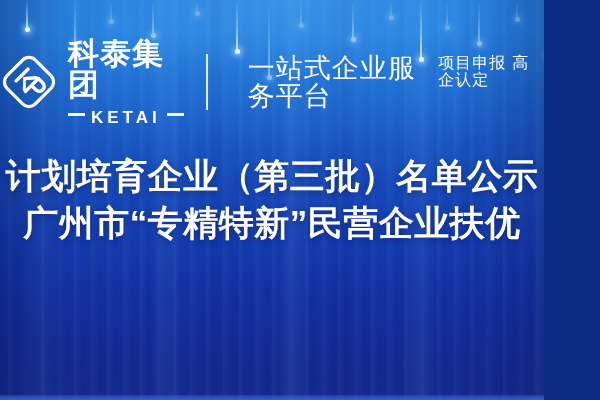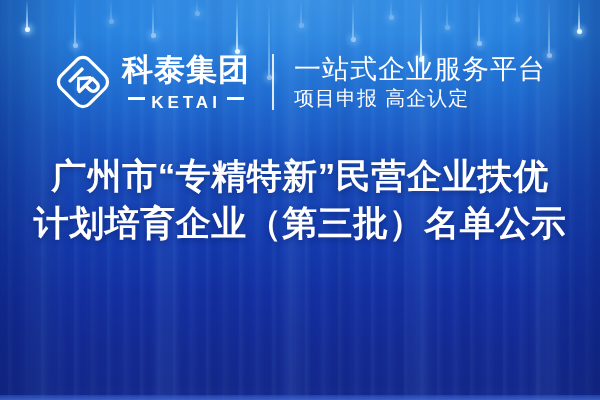--- a/index.html
+++ b/index.html
@@ -2,21 +2,21 @@
 <html><head>
 <meta charset="utf-8">
 <style>
   html, body {
     margin: 0;
     padding: 0;
     background: #0c2a80;
   }
   #banner {
     position: relative;
-    width: 600px;
+    width: 544px;
     height: 400px;
     overflow: hidden;
     font-family: "Liberation Sans", "DejaVu Sans", sans-serif;
     background: linear-gradient(180deg,
         #1f79d8 0%,
         #1f7ad9 8%,
         #1b69cd 20%,
         #1a5ac4 32%,
         #1748b7 46%,
         #143aad 60%,
@@ -172,32 +172,33 @@
   }
   .divider {
     width: 2px;
     height: 56px;
     background: rgba(255,255,255,0.85);
     margin: 0 20px 0 22px;
     flex: 0 0 2px;
   }
   .tagline {
     display: flex;
-    flex-direction: column;
+    flex-direction: row;
     gap: 3px;
+    margin-left: 20px;
   }
   .tagline-main {
     font-size: 27px;
     color: #ffffff;
     line-height: 1.05;
     letter-spacing: 1px;
     font-family: "DejaVu Serif", "Liberation Serif", serif;
   }
   .tagline-sub {
-    font-size: 20px;
+    font-size: 16px;
     color: #ffffff;
     line-height: 1.1;
     letter-spacing: 1px;
     font-family: "DejaVu Serif", "Liberation Serif", serif;
   }
 
   
   .title {
     position: absolute;
     left: 0; right: 0;
@@ -271,18 +272,18 @@
     <div class="divider"></div>
 
     <div class="tagline">
       <span class="tagline-main">一站式企业服务平台</span>
       <span class="tagline-sub">项目申报 高企认定</span>
     </div>
 
   </div>
 
   <div class="title">
+    <span class="title-line">计划培育企业（第三批）名单公示</span>
     <span class="title-line">广州市“专精特新”民营企业扶优</span>
-    <span class="title-line">计划培育企业（第三批）名单公示</span>
   </div>
 
   <div class="bottom-edge"></div>
 </div>
 
 </body></html>

